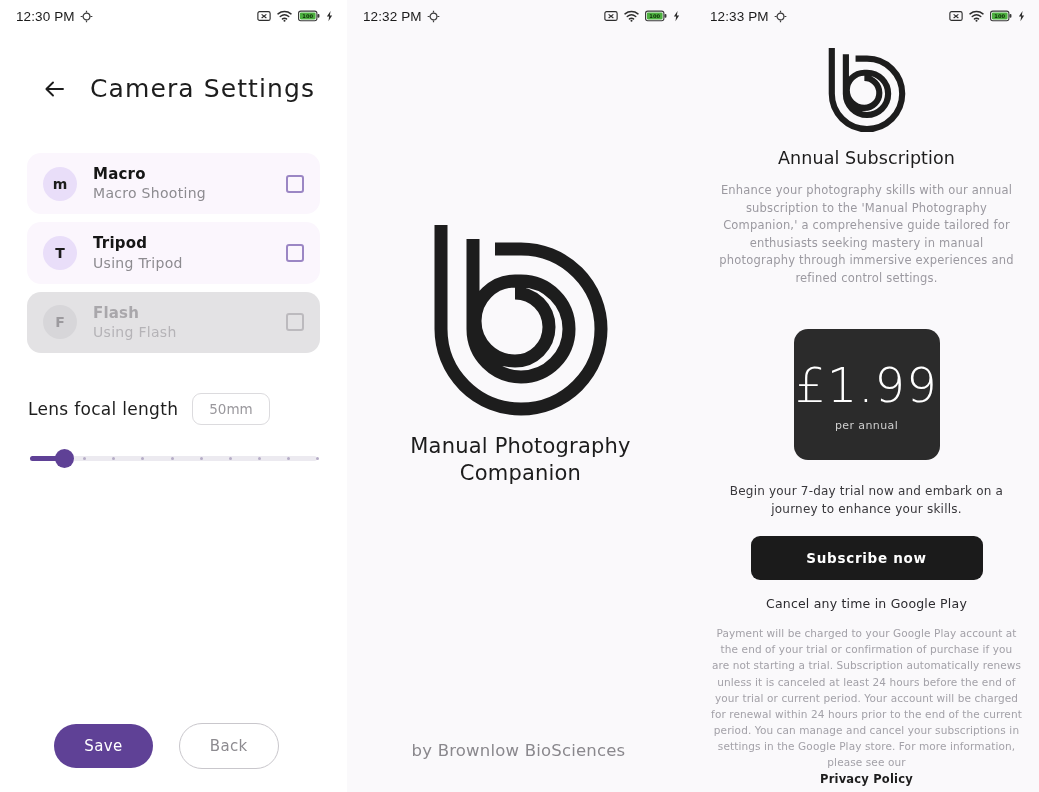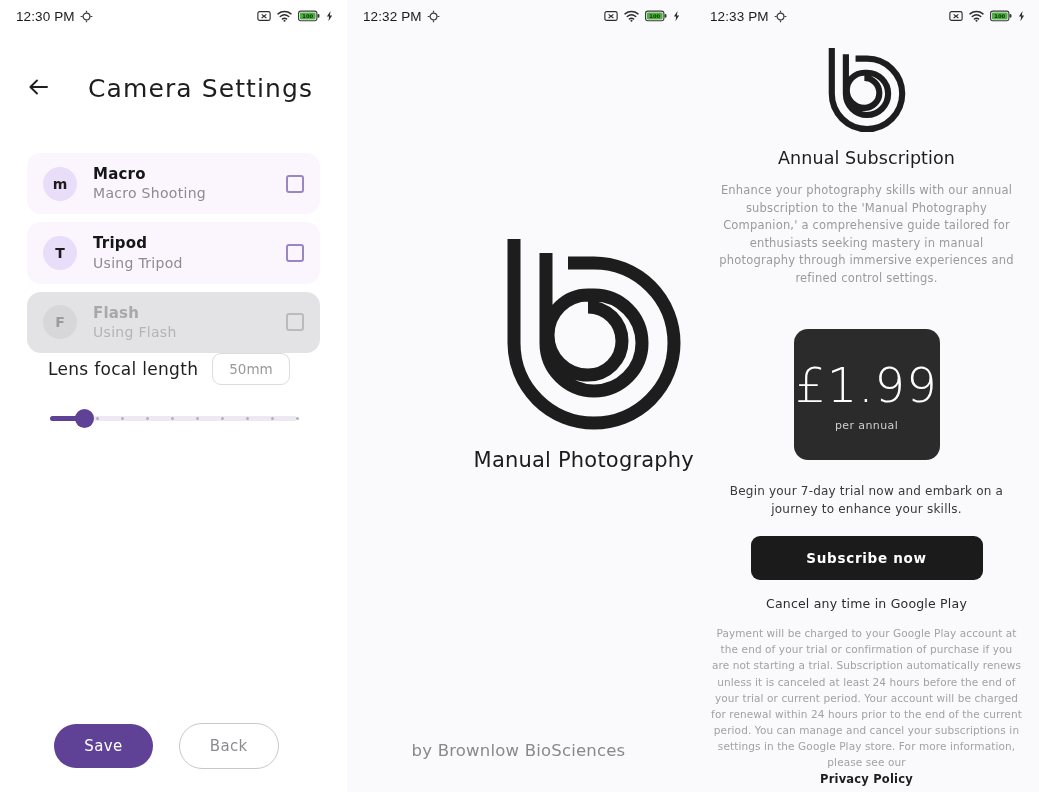--- a/index.html
+++ b/index.html
@@ -22,22 +22,22 @@
     justify-content: space-between;
     padding: 0 14px 0 16px;
   }
   .sb-left { display: flex; align-items: center; gap: 5px; }
   .sb-time { font-size: 13.5px; color: #1b1b1b; font-family: "Liberation Sans", sans-serif; letter-spacing: .1px; }
   .sb-right { display: flex; align-items: center; gap: 6px; }
   .ic { display: block; }
 
   
   .header-row {
-    display: flex; align-items: flex-start;
-    padding: 42px 0 0 26px; gap: 36px;
+    display: flex; align-items: center;
+    padding: 42px 0 0 26px; gap: 22px; margin-left: 16px;
   }
   .back-arrow { width: 26px; height: 26px; cursor: pointer; }
   .page-title {
     font-size: 25px; color: #1d1d1d; letter-spacing: 1.1px;
     font-family: "DejaVu Sans", sans-serif; font-weight: 400;
   }
 
   .list { margin-top: 50px; padding: 0 27px; display: flex; flex-direction: column; gap: 8px; }
   .row {
     display: flex; align-items: center;
@@ -63,21 +63,21 @@
     font-family: "DejaVu Sans", sans-serif; letter-spacing: .3px;
   }
   .row.disabled .row-title { color: #a9a7ab; }
   .row.disabled .row-sub { color: #b5b3b7; }
   .cbox {
     width: 18px; height: 18px; border: 2px solid #9b86c4;
     border-radius: 3px; background: transparent; flex: 0 0 auto; cursor: pointer;
   }
   .row.disabled .cbox { border-color: #bcbabe; }
 
-  .focal-wrap { padding: 0 48px; }
+  .focal-wrap { margin-top: 40px; padding: 0 28px; }
   .focal-row { display: flex; align-items: center; gap: 14px; }
   .focal-label {
     font-size: 17px; color: #1d1d1d; letter-spacing: .3px;
     font-family: "DejaVu Sans", sans-serif;
   }
   .focal-box {
     border: 1px solid #dcdbde; border-radius: 9px;
     padding: 7px 16px; font-size: 13.5px; color: #9a989d;
     background: #fff; font-family: "DejaVu Sans", sans-serif;
     min-width: 70px; text-align: center;
@@ -111,21 +111,21 @@
     min-width: 80px; padding: 13px 30px; border-radius: 30px;
     font-size: 15px; cursor: pointer; text-align: center;
     font-family: "DejaVu Sans", sans-serif; letter-spacing: .4px;
   }
   .btn-save { background: #5f4196; color: #fff; border: none; }
   .btn-back { background: #fff; color: #8d8b90; border: 1px solid #c9c7cc; }
 
   
   .splash {
     height: 704px; display: flex; flex-direction: column;
-    align-items: flex-end; justify-content: center;
+    align-items: center; justify-content: center;
     margin-top: -32px;
   }
   .splash-logo { width: 200px; height: 202px; }
   .splash-name {
     margin-top: 14px; text-align: center; line-height: 1.28;
     font-size: 21px; color: #1c1c1c; letter-spacing: .2px;
     font-family: "DejaVu Sans", sans-serif;
   }
   .by-line {
     position: absolute; bottom: 32px; left: 0; right: 4px;
@@ -325,20 +325,21 @@
 
     <div class="splash">
       <svg class="splash-logo" viewBox="0 0 200 202">
         <g fill="none" stroke="#1d1d1d" stroke-width="13" stroke-linecap="butt">
           <path d="M20 8 V112 a80 80 0 1 0 80-80 H74"></path>
           <path d="M52 22 V112 a48 48 0 1 0 48-48 h-6 a40 40 0 1 0 0 80 a34 34 0 0 0 34-34 a34 34 0 0 0-34-34"></path>
         </g>
       </svg>
       <div class="splash-name">
         <div>Manual Photography</div>
+        <div>Companion</div>
       </div>
     </div>
 
     <div class="by-line">by Brownlow BioSciences</div>
   </div>
 
   <div class="panel panel-3">
 
     <div class="statusbar">
       <div class="sb-left">

